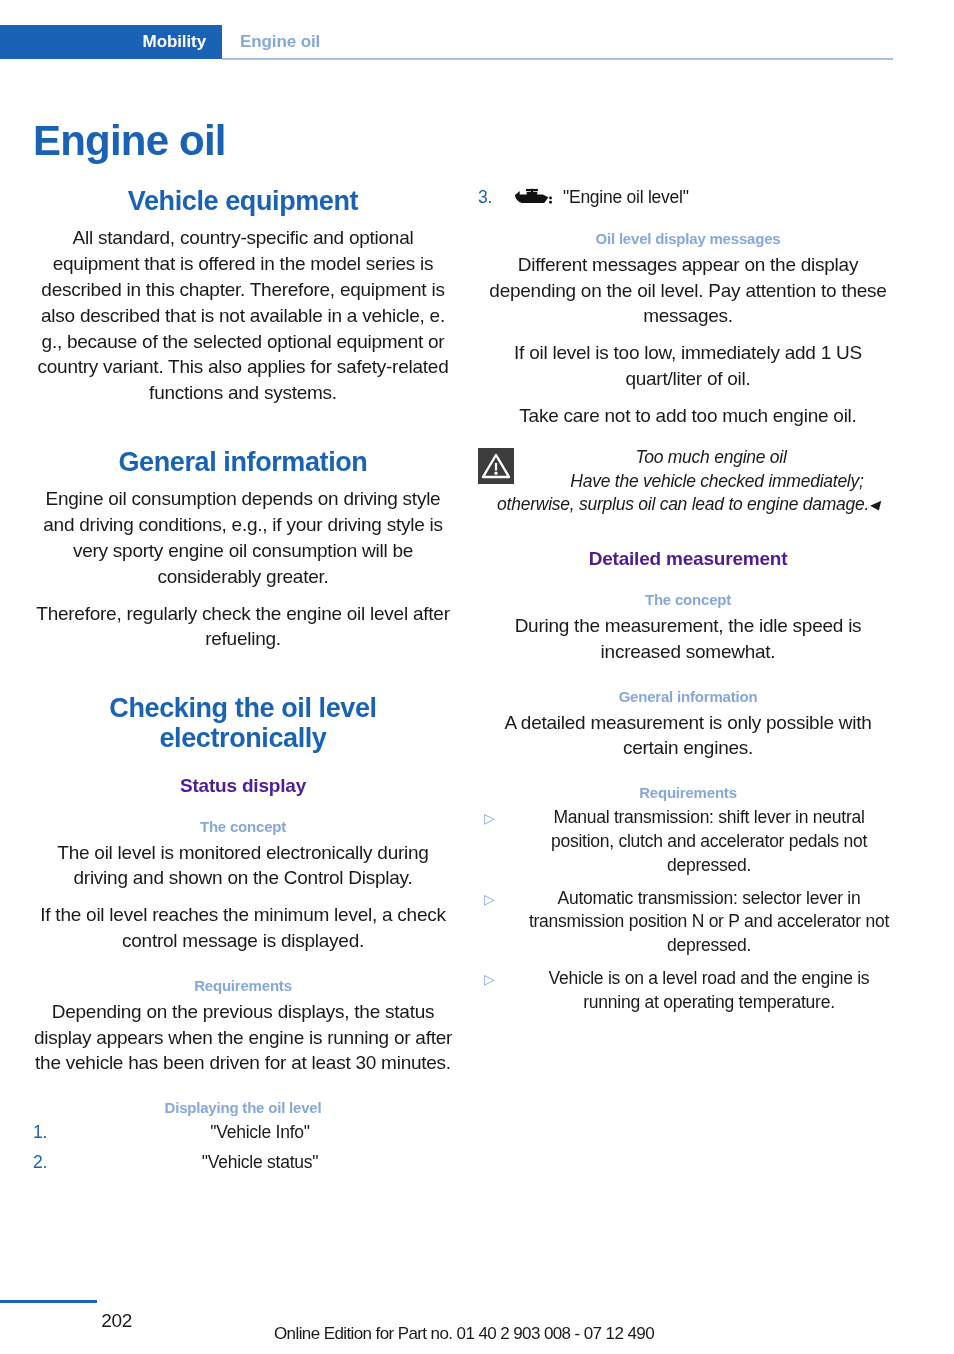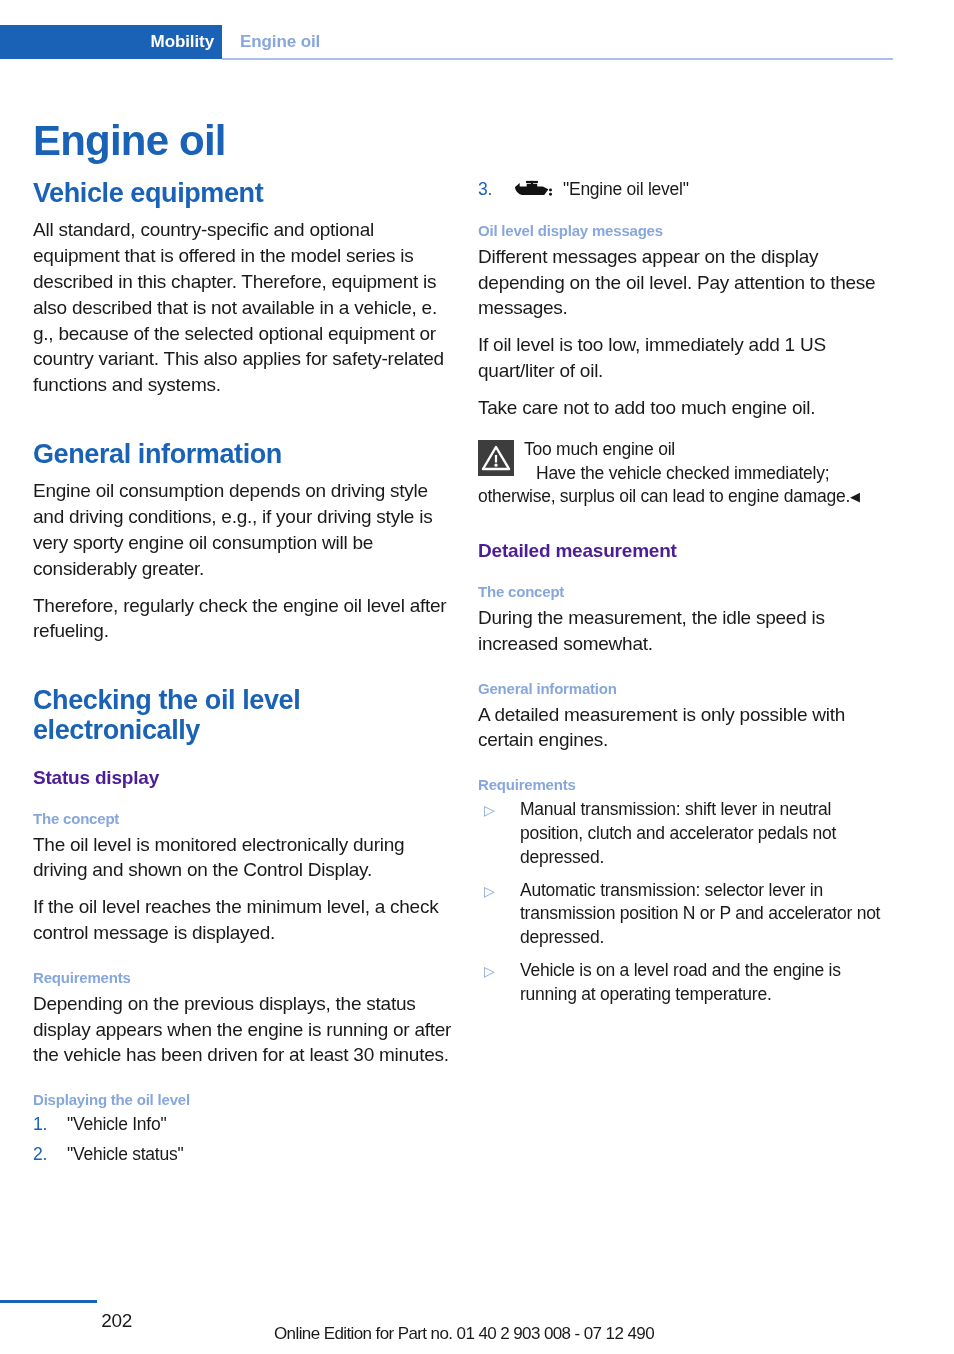--- a/index.html
+++ b/index.html
@@ -25,21 +25,21 @@
   }
   .header-tab {
     position: absolute;
     left: 0;
     top: 25px;
     width: 222px;
     height: 34px;
     background: #1a62b5;
     box-sizing: border-box;
     text-align: right;
-    padding-right: 8px;
+    padding-right: 16px;
   }
   .header-tab-label {
     color: #ffffff;
     font-size: 17px;
     font-weight: bold;
     line-height: 34px;
     letter-spacing: -0.1px;
   }
   .header-chapter {
     position: absolute;
@@ -75,22 +75,23 @@
 
   
   .columns {
     position: absolute;
     top: 178px;
     left: 0;
     width: 954px;
   }
   .col {
     position: absolute;
-    top: 0;
+    top: 8px;
     width: 420px;
+    text-align: center;
   }
   .col-left  { left: 33px; }
   .col-right { left: 478px; }
 
   
   h2.sec-h1 {
     margin: 0 0 9px 0;
     font-size: 27px;
     font-weight: bold;
     color: #1a62b5;
@@ -206,20 +207,21 @@
     width: 36px;
     height: 36px;
     background: #3d3d3d;
     margin-right: 10px;
     margin-top: 2px;
   }
   .warn-text {
     font-size: 17.5px;
     line-height: 1.36;
     letter-spacing: -0.25px;
+    font-style: italic;
   }
   .warn-title { display: block; }
   .warn-body  { display: block; text-indent: 12px; }
   .warn-after { clear: both; }
   .end-mark { font-size: 13px; vertical-align: 1px; }
 
   
   .footer-rule {
     position: absolute;
     left: 0;

